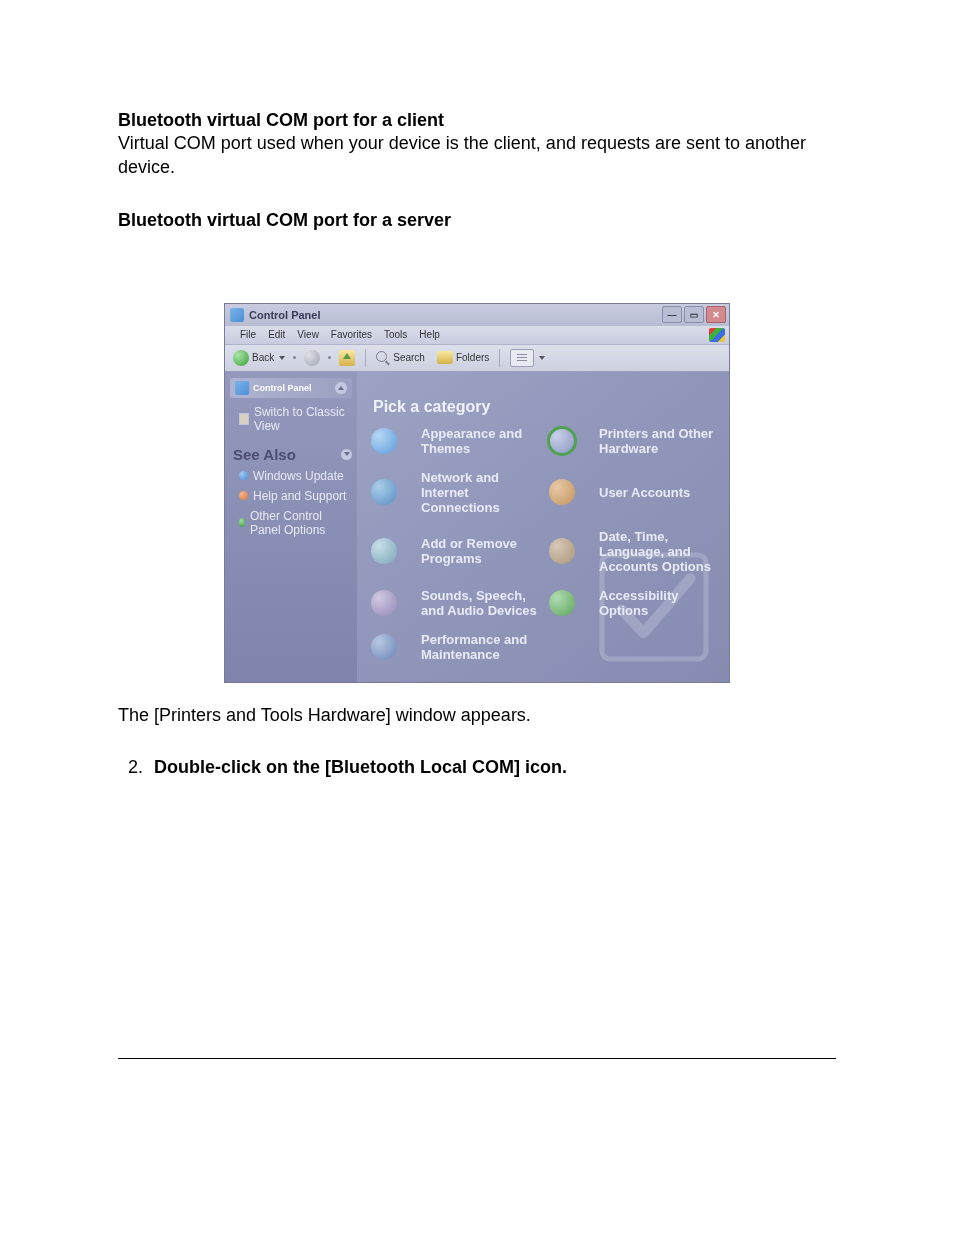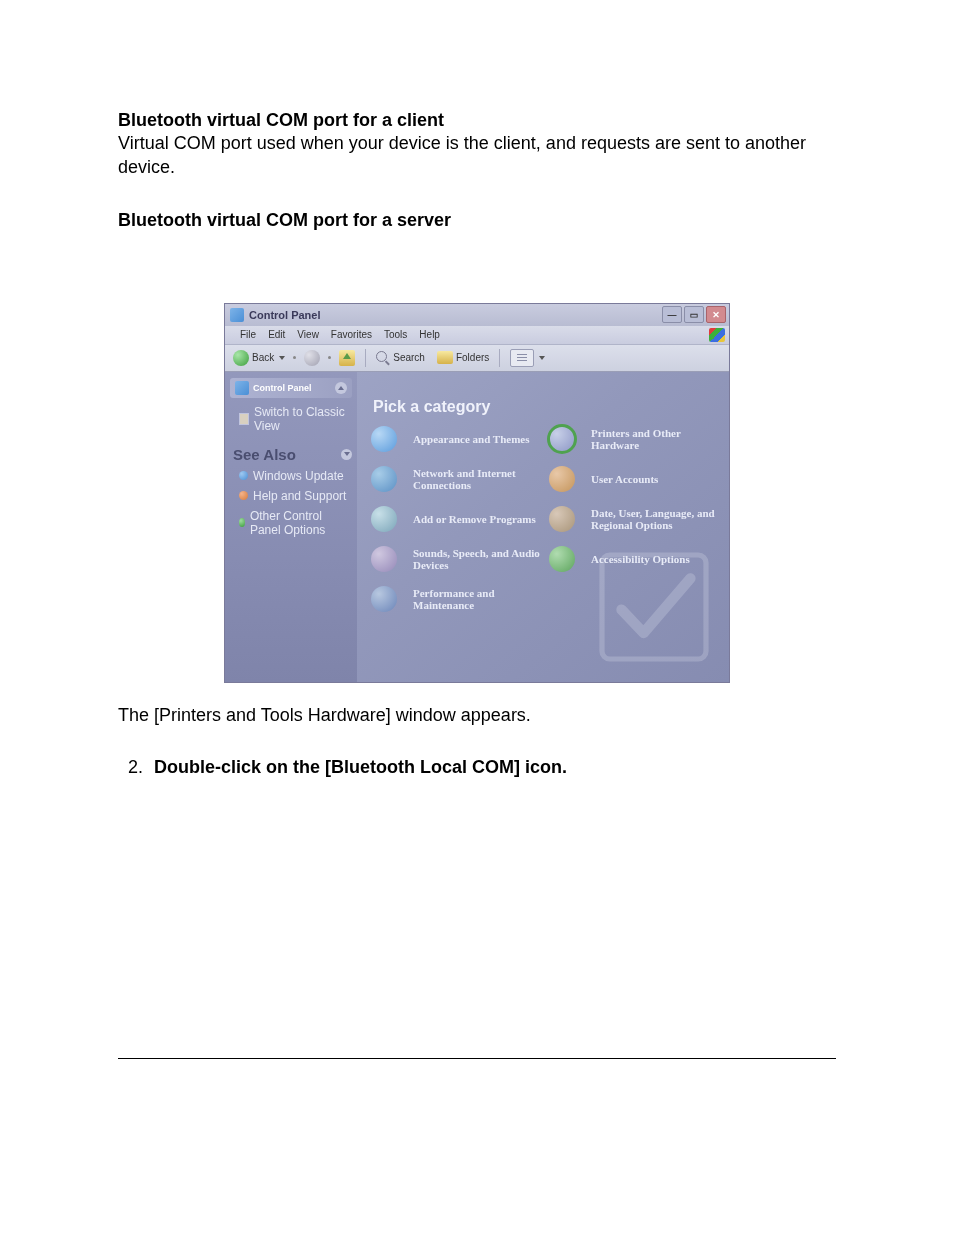--- a/index.html
+++ b/index.html
@@ -240,24 +240,23 @@
     margin: 2px 0 10px 2px;
   }
   .cat-grid {
     display:grid;
     grid-template-columns: 1fr 1fr;
     row-gap: 14px;
     column-gap: 8px;
     position:relative; z-index:1;
   }
   .cat {
-    display:flex; align-items:center; gap:16px;
-    font-size:11px; font-weight:bold;
+    display:flex; align-items:center; gap:24px;
+    font-size:13px; font-weight:bold;
     color:#e8ebf7;
-    font-family:Liberation Serif, serif;
   }
   .cat .cico {
     width:26px; height:26px; border-radius:50%;
     flex-shrink:0;
   }
   .cico.i1{background:radial-gradient(circle at 30% 30%,#b8d8f5,#5a9bdc);}
   .cico.i2{background:radial-gradient(circle at 30% 30%,#c8d0e8,#8a94c4);}
   .cico.i3{background:radial-gradient(circle at 30% 30%,#a8cde8,#5a8fc4);}
   .cico.i4{background:radial-gradient(circle at 30% 30%,#e8c8a8,#c4945a);}
   .cico.i5{background:radial-gradient(circle at 30% 30%,#c8e0e8,#7aa4b8);}
@@ -396,21 +395,21 @@
               <span class="cico i4"></span>
               <span>User Accounts</span>
             </div>
 
             <div class="cat">
               <span class="cico i5"></span>
               <span>Add or Remove Programs</span>
             </div>
             <div class="cat">
               <span class="cico i6"></span>
-              <span>Date, User, Language, and Regional Options</span>
+              <span>Date, Time, Language, and Accounts Options</span>
             </div>
 
             <div class="cat">
               <span class="cico i7"></span>
               <span>Sounds, Speech, and Audio Devices</span>
             </div>
             <div class="cat">
               <span class="cico i8"></span>
               <span>Accessibility Options</span>
             </div>

